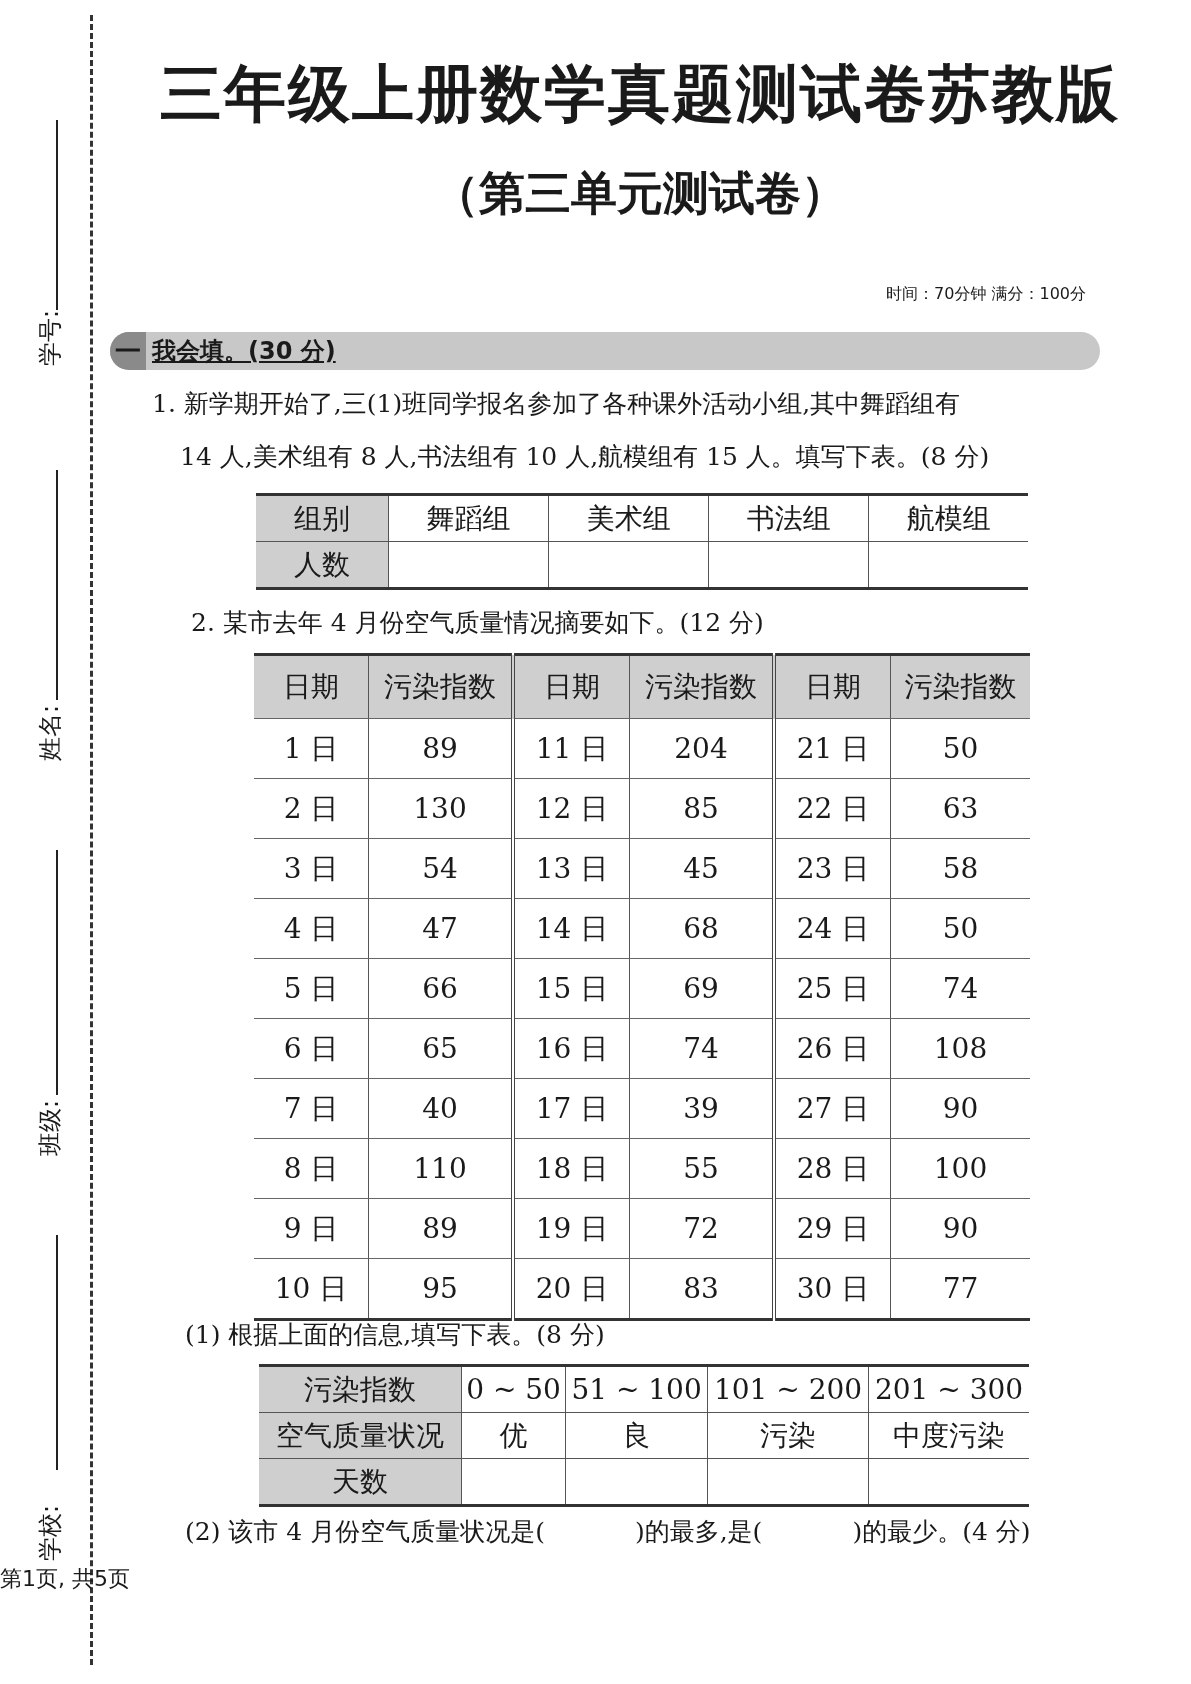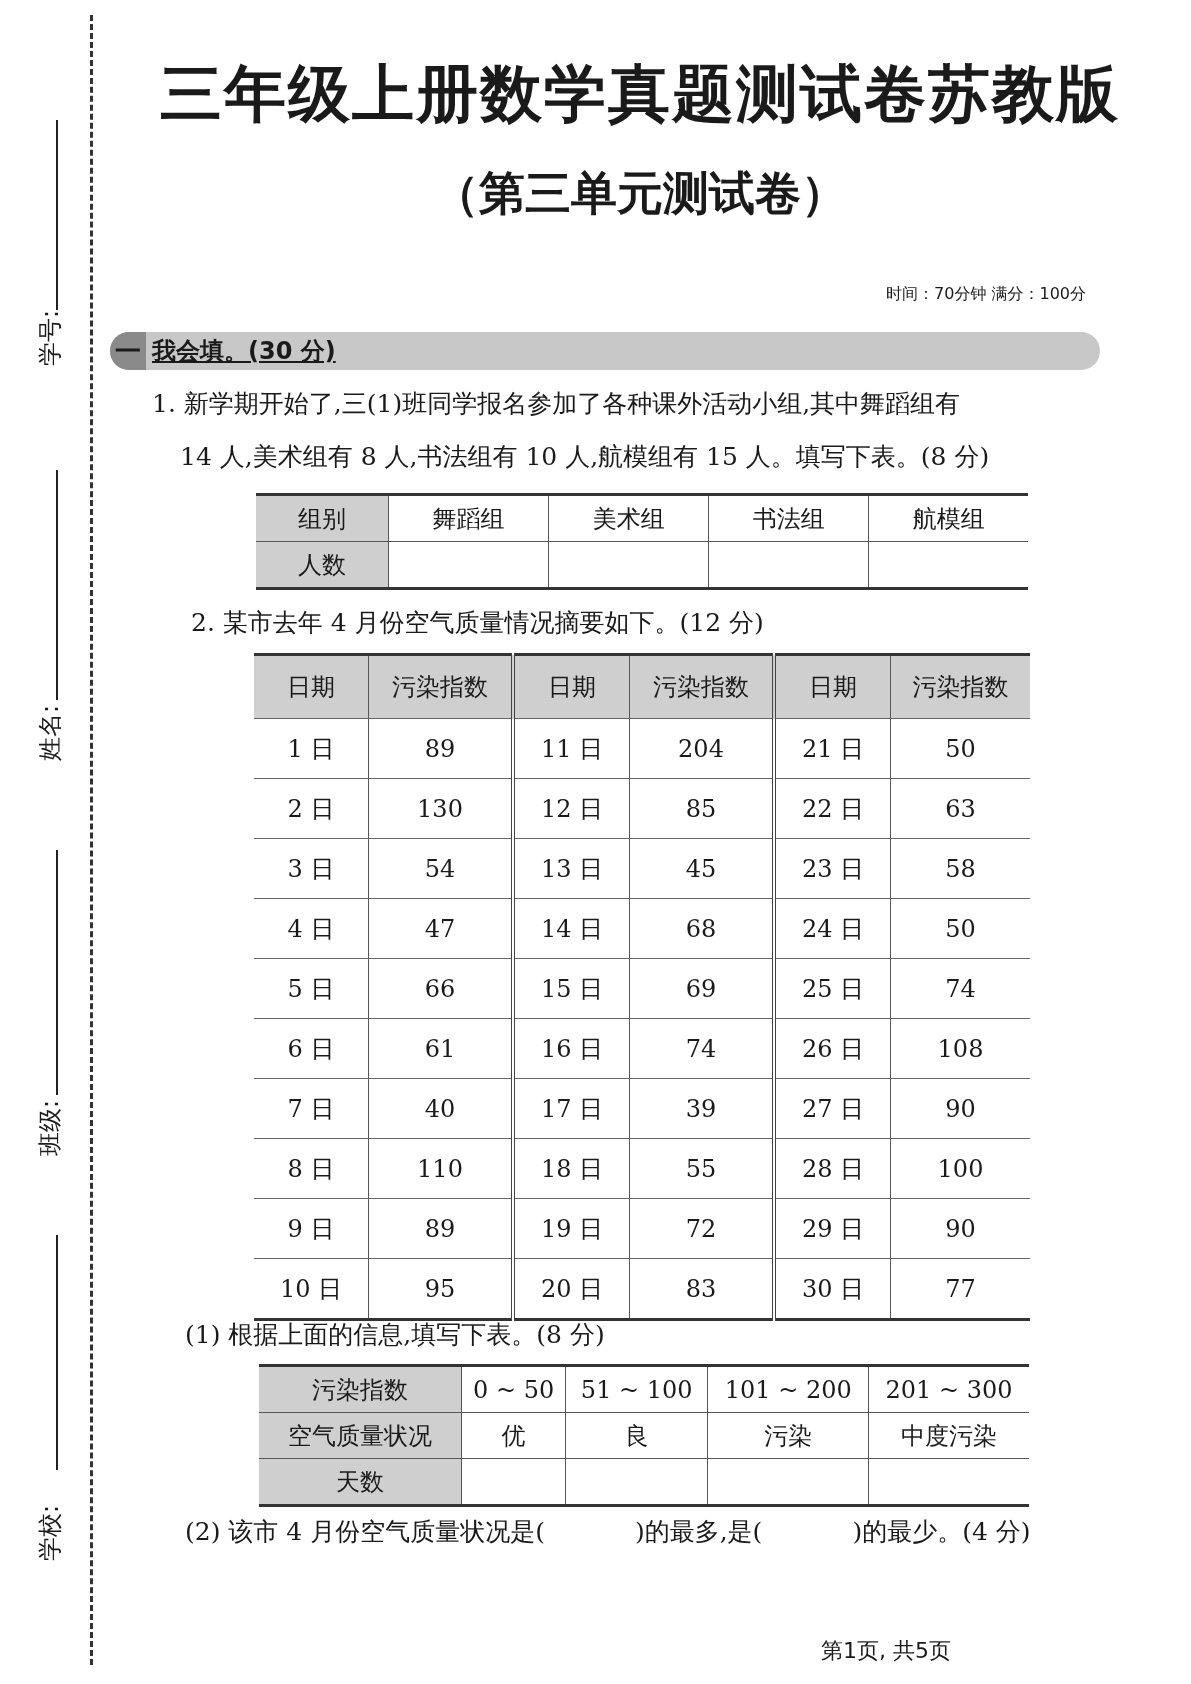--- a/index.html
+++ b/index.html
@@ -12,39 +12,39 @@
   .title { position: absolute; top: 52px; left: 150px; width: 980px; text-align: center; font-family: "DejaVu Sans", sans-serif; font-size: 62px; font-weight: bold; letter-spacing: 2px; }
   .subtitle { position: absolute; top: 163px; left: 150px; width: 980px; text-align: center; font-family: "DejaVu Sans", sans-serif; font-size: 46px; font-weight: bold; }
   .meta { position: absolute; top: 284px; right: 105px; font-family: "DejaVu Sans", sans-serif; font-size: 16px; }
 
   .section-band { position: absolute; top: 332px; left: 110px; width: 990px; height: 38px; background: #c8c8c8; border-radius: 19px; display: flex; align-items: center; overflow: hidden; }
   .section-num { background: #8a8a8a; height: 100%; width: 36px; display: flex; align-items: center; justify-content: center; font-family: "DejaVu Sans", sans-serif; font-weight: bold; font-size: 26px; }
   .section-title { font-family: "DejaVu Sans", sans-serif; font-weight: bold; font-size: 24px; margin-left: 6px; text-decoration: underline; }
 
   .q { position: absolute; font-size: 25px; white-space: nowrap; }
 
-  table { border-collapse: collapse; position: absolute; font-size: 24px; }
+  table { border-collapse: collapse; position: absolute; font-size: 28px; }
   td { text-align: center; }
   .hdr { background: #cfcfcf; }
 
   .t1 { top: 493px; left: 256px; width: 772px; border-top: 3px solid #333; border-bottom: 3px solid #333; }
   .t1 td { height: 43px; border-right: 1px solid #555; border-bottom: 1px solid #555; }
   .t1 td:last-child { border-right: none; }
 
   .t2 { top: 653px; left: 254px; width: 776px; border-top: 3px solid #333; border-bottom: 3px solid #333; }
   .t2 td { height: 57px; border-right: 1px solid #555; border-bottom: 1px solid #666; }
   .t2 td:last-child { border-right: none; }
   .t2 td.gap { border-right: 4px double #444; }
   .t2 .hdr td { height: 60px; margin-left: 38px; }
 
   .t3 { top: 1364px; left: 259px; width: 770px; border-top: 3px solid #333; border-bottom: 3px solid #333; }
   .t3 td { height: 43px; border-right: 1px solid #555; border-bottom: 1px solid #555; }
   .t3 td:last-child { border-right: none; }
 
-  .footer { position: absolute; top: 1636px; left: 0; width: 951px; text-align: right; font-family: "DejaVu Sans", sans-serif; font-size: 22px; }
+  .footer { position: absolute; top: 1564px; left: 0; width: 951px; text-align: left; font-family: "DejaVu Sans", sans-serif; font-size: 22px; }
 </style>
 </head>
 <body>
 
 <div class="dash-line"></div>
 
 <div class="side-line" style="top:120px;height:190px;"></div>
 <div class="side-label" style="top:330px;">学号:</div>
 
 <div class="side-line" style="top:470px;height:230px;"></div>
@@ -134,21 +134,21 @@
   <tr>
     <td>5 日</td>
         <td class="gap">66</td>
     <td>15 日</td>
         <td class="gap">69</td>
     <td>25 日</td>
         <td>74</td>
   </tr>
   <tr>
     <td>6 日</td>
-        <td class="gap">61</td>
+        <td class="gap">65</td>
     <td>16 日</td>
         <td class="gap">74</td>
     <td>26 日</td>
         <td>108</td>
   </tr>
   <tr>
     <td>7 日</td>
         <td class="gap">40</td>
     <td>17 日</td>
         <td class="gap">39</td>

